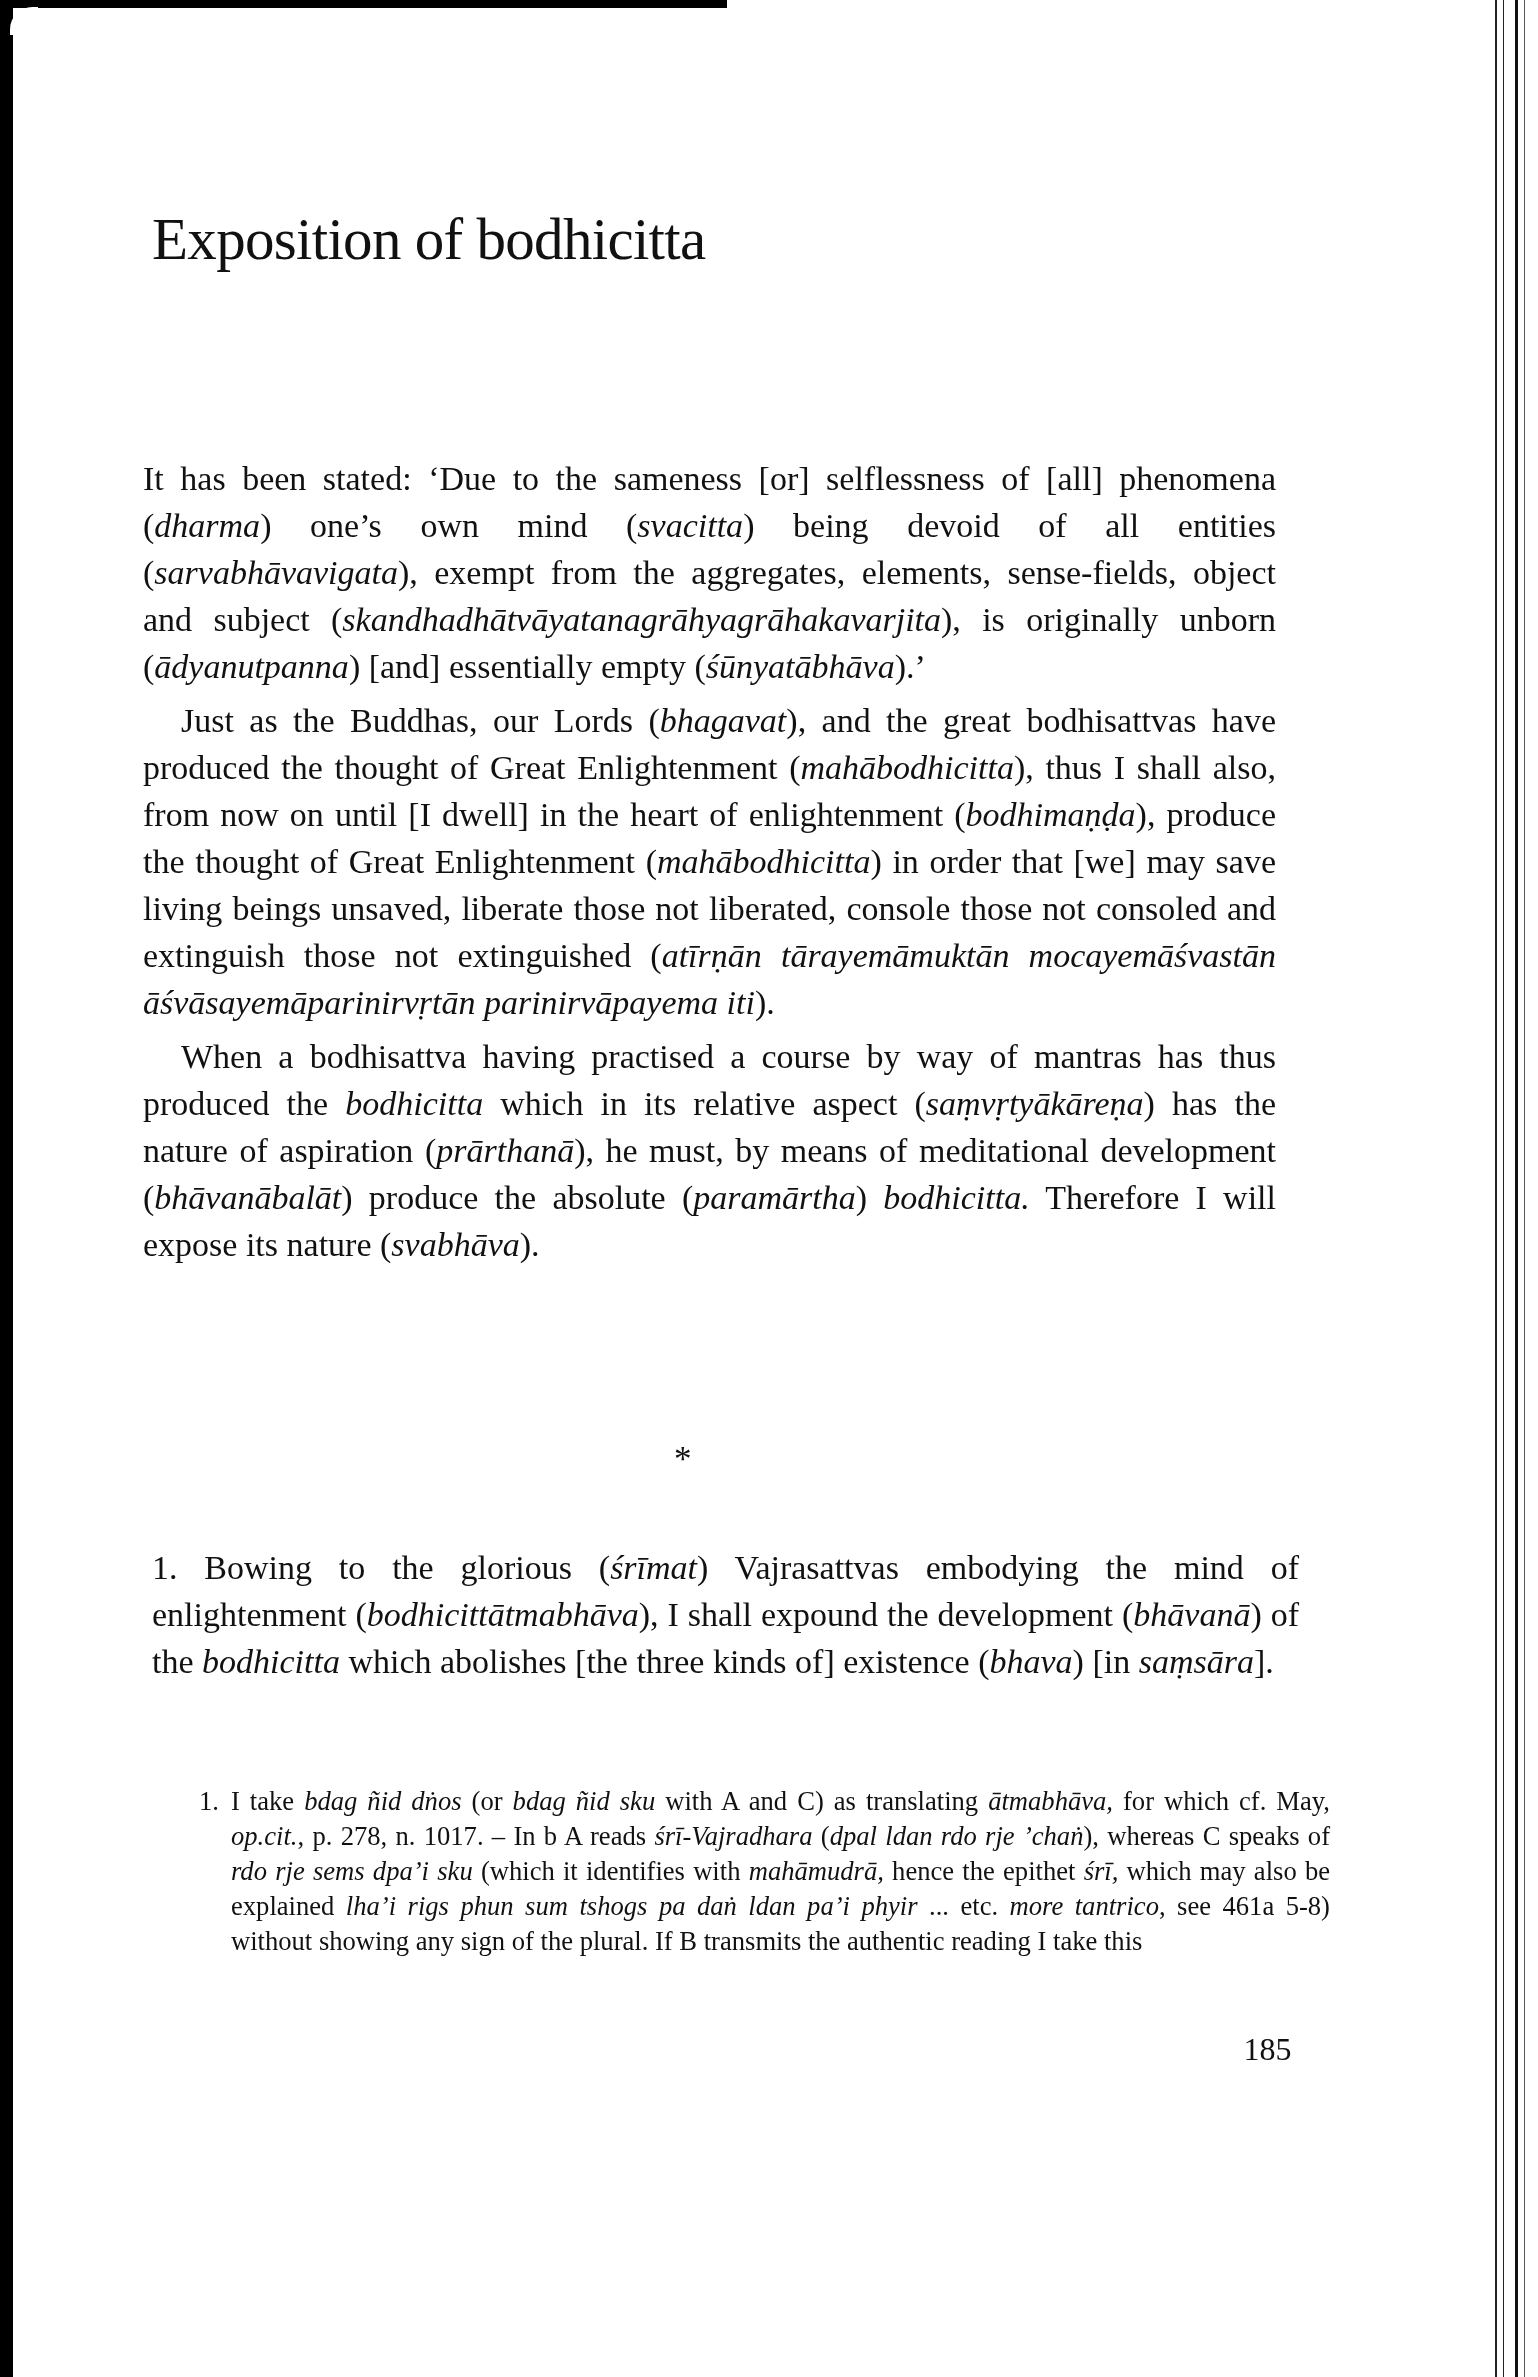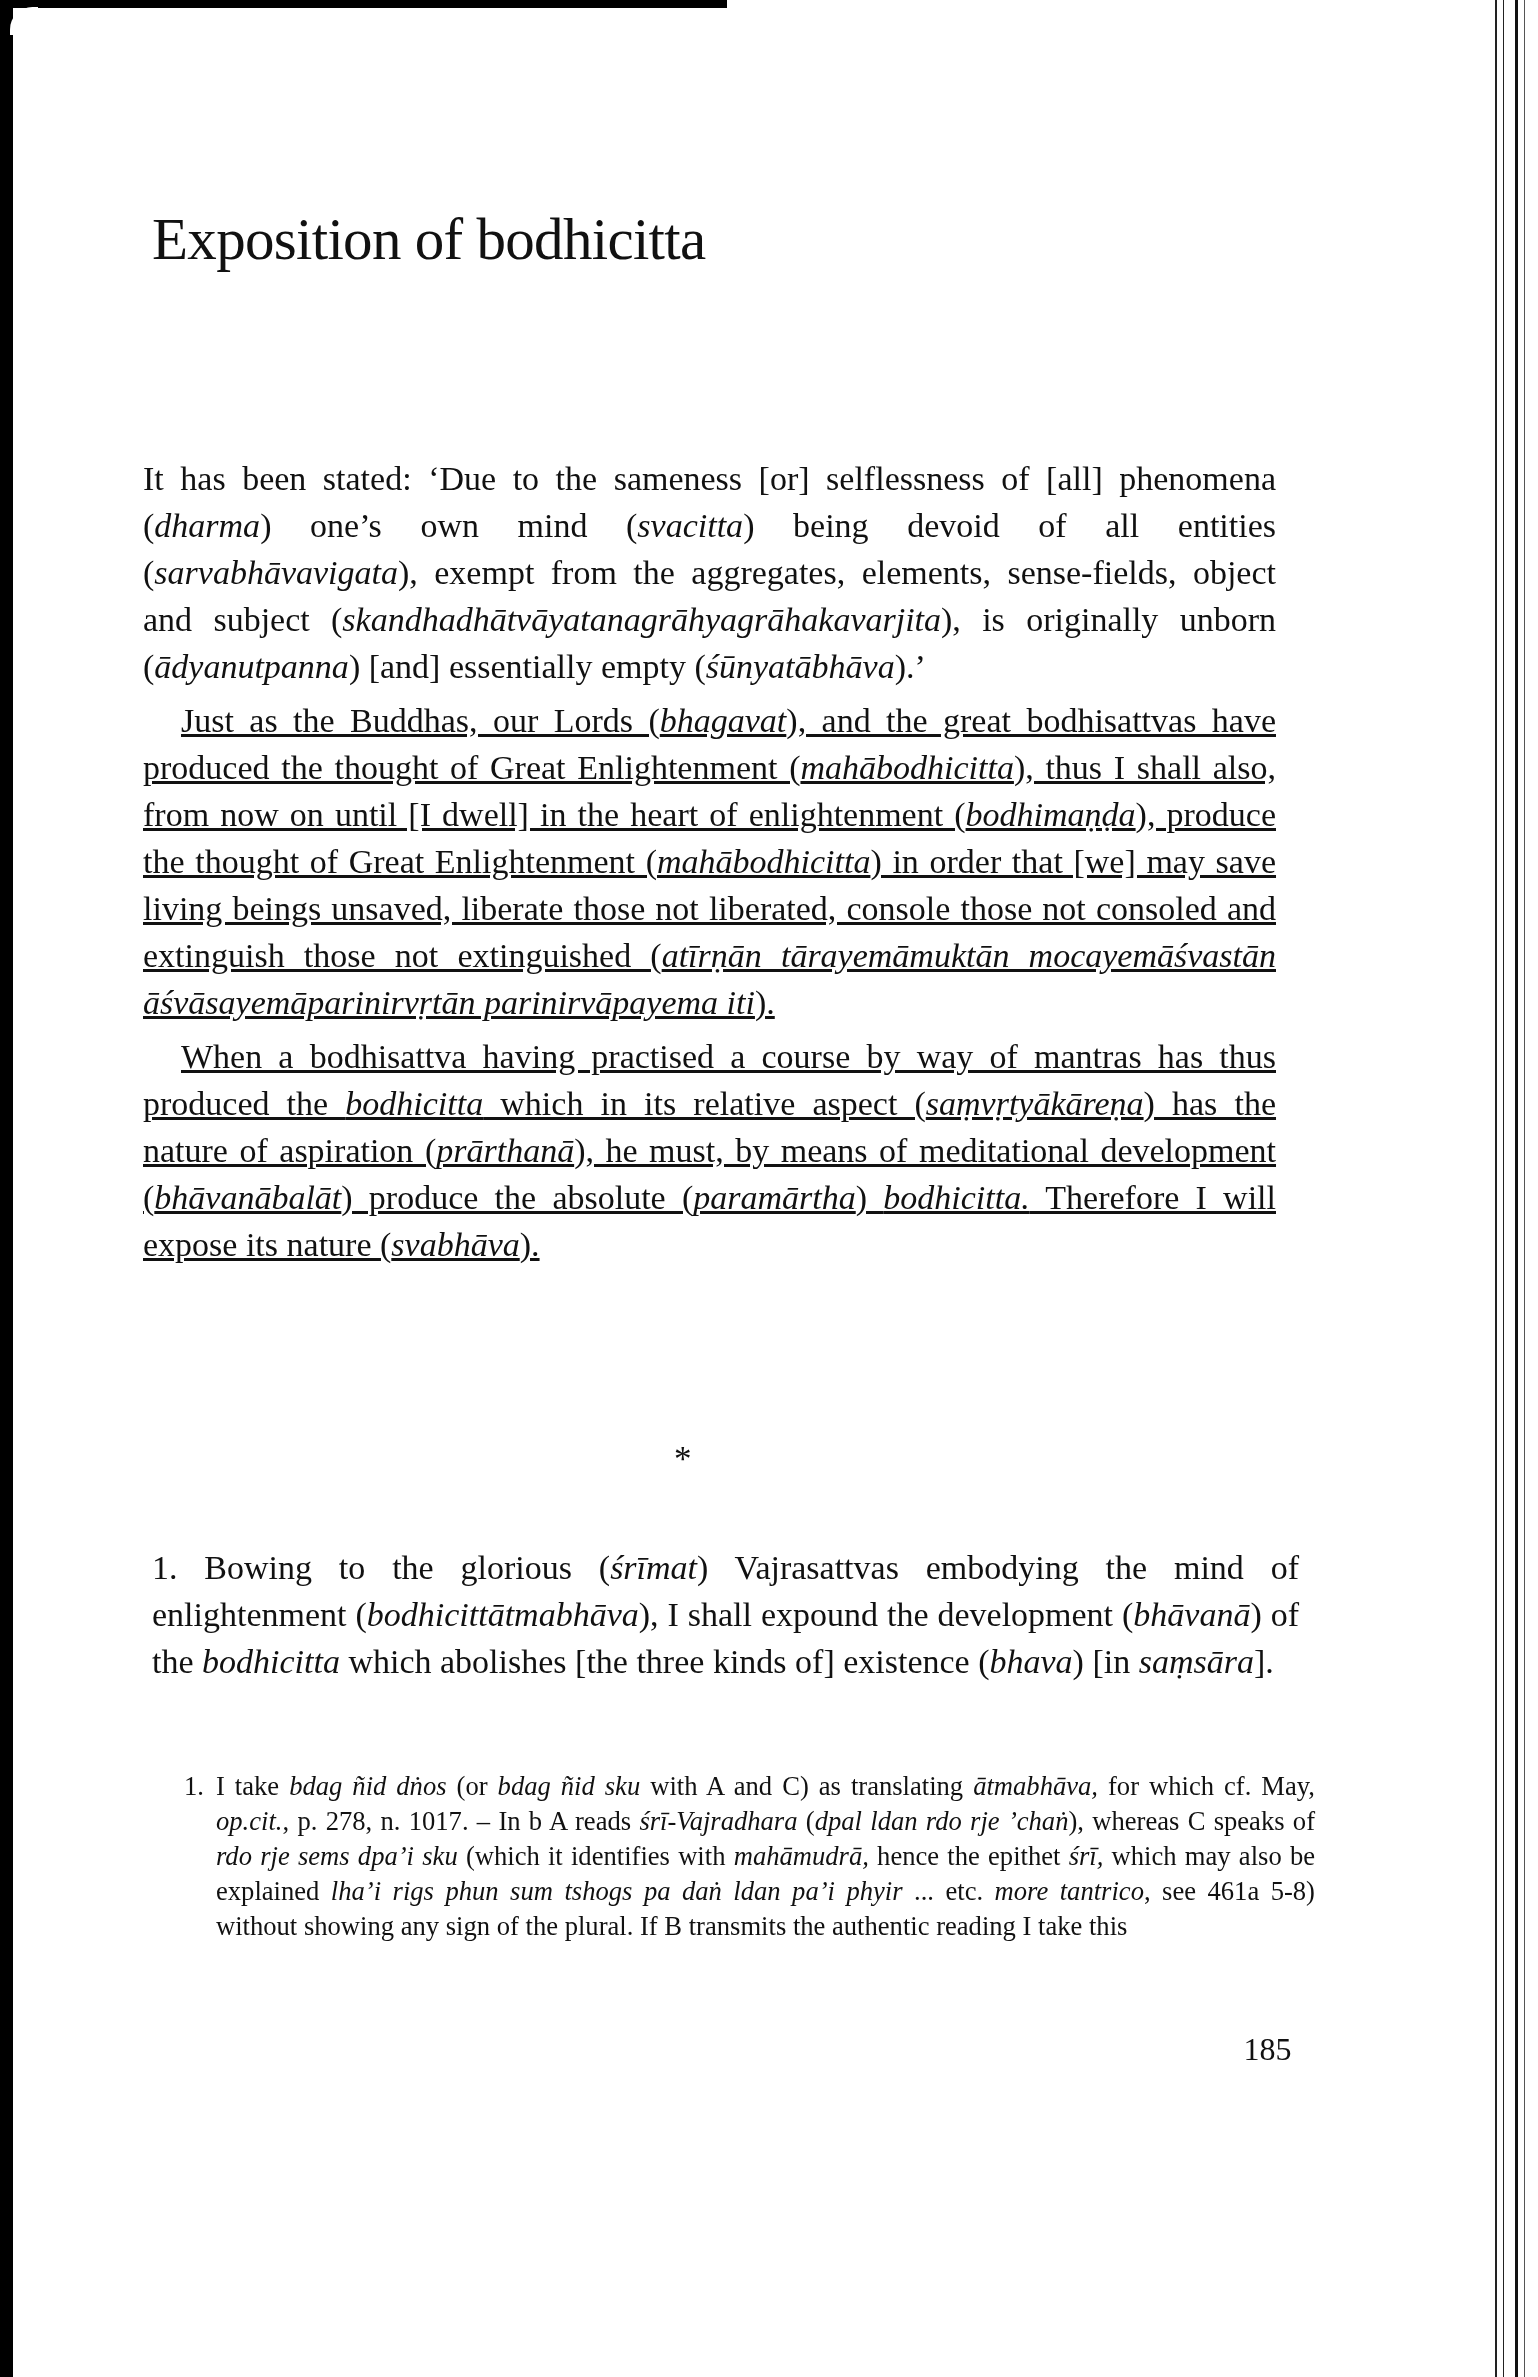--- a/index.html
+++ b/index.html
@@ -19,32 +19,32 @@
   .page { position: absolute; left: 136px; top: 0; width: 1147px; }
   .chapter-title {
     position: absolute; top: 189px; left: 0;
     font-size: 59px; font-weight: normal; letter-spacing: -0.7px; margin: 16px;
   }
   .body-text {
     position: absolute; top: 448px; left: 0; width: 1147px;
     font-size: 34px; line-height: 47px; text-align: justify;
   }
   .body-text p { margin: 7px; }
-  .body-text p.indent { text-indent: 38px; text-decoration: underline; }
+  .body-text p.indent { text-indent: 38px; }
   .body-text i { font-style: italic; }
   .asterisk {
     position: absolute; top: 1440px; left: 538px; font-size: 35px;
   }
   .verse {
     position: absolute; top: 1528px; left: 0; width: 1147px;
     font-size: 34px; line-height: 47px; text-align: justify; margin: 16px;
   }
   .footnote {
     position: absolute; top: 1769px; left: 48px; width: 1099px;
-    font-size: 26.6px; line-height: 35px; text-align: justify; margin: 0;
+    font-size: 26.6px; line-height: 35px; text-align: justify; margin: 15px;
     padding-left: 32px; text-indent: -32px;
   }
   .footnote .fn-num { display: inline-block; width: 32px; text-indent: 0; }
   .page-number {
     position: absolute; top: 2031px; right: -8.4px; font-size: 32px;
   }
 </style>
 </head>
 <body>
 

